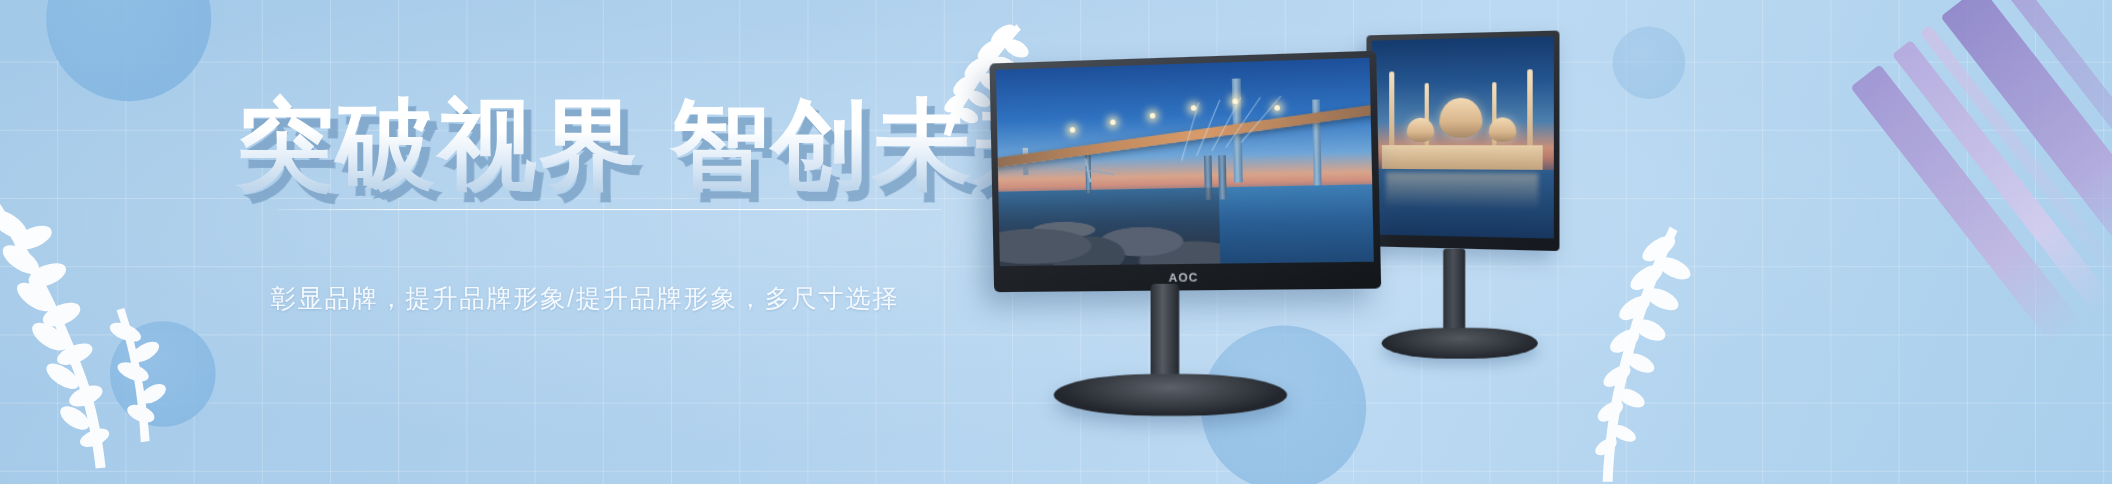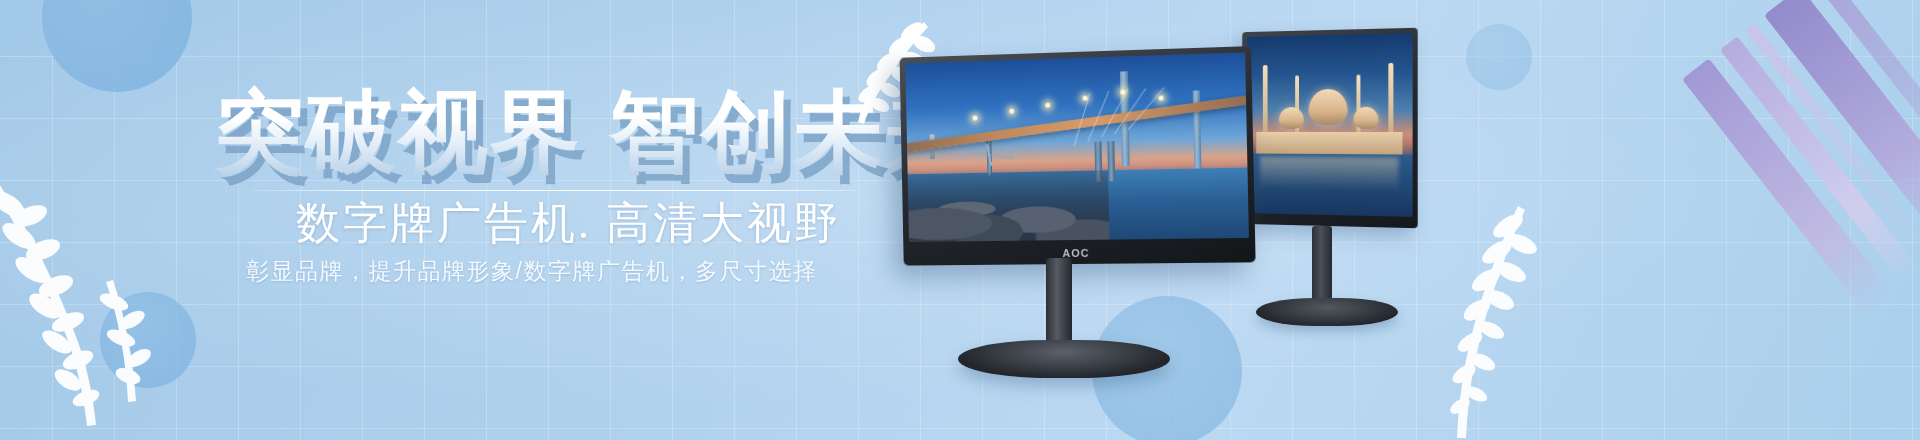--- a/index.html
+++ b/index.html
@@ -204,22 +204,21 @@
     <i class="s1"></i>
       <i class="s2"></i>
       <i class="s3"></i>
       <i class="s4"></i>
       <i class="s5"></i>
   </div>
 
   <div class="textwrap">
     <div class="headline">突破视界 智创未来</div>
     <div class="rule"></div>
-    <div class="subtitle">数字牌广告机. 高清大视野</div>
-    <div class="tagline">彰显品牌，提升品牌形象/数字牌广告机，多尺寸选择</div>
+    <div class="tagline">彰显品牌，提升品牌形象/提升品牌形象，多尺寸选择</div>
   </div>
 
   <div class="leaf leaf-top">
     <svg viewBox="0 0 100 110">
       <g fill="#ffffff">
         <path d="M86 4 C70 22 50 46 32 74 C26 84 22 94 20 104 L26 106 C29 96 33 87 39 77 C56 50 74 26 90 9 Z"></path>
         <ellipse cx="74" cy="14" rx="13" ry="7" transform="rotate(-38 74 14)"></ellipse>
         <ellipse cx="86" cy="26" rx="12" ry="7" transform="rotate(28 86 26)"></ellipse>
         <ellipse cx="62" cy="28" rx="13" ry="7" transform="rotate(-38 62 28)"></ellipse>
         <ellipse cx="76" cy="42" rx="12" ry="7" transform="rotate(28 76 42)"></ellipse>

